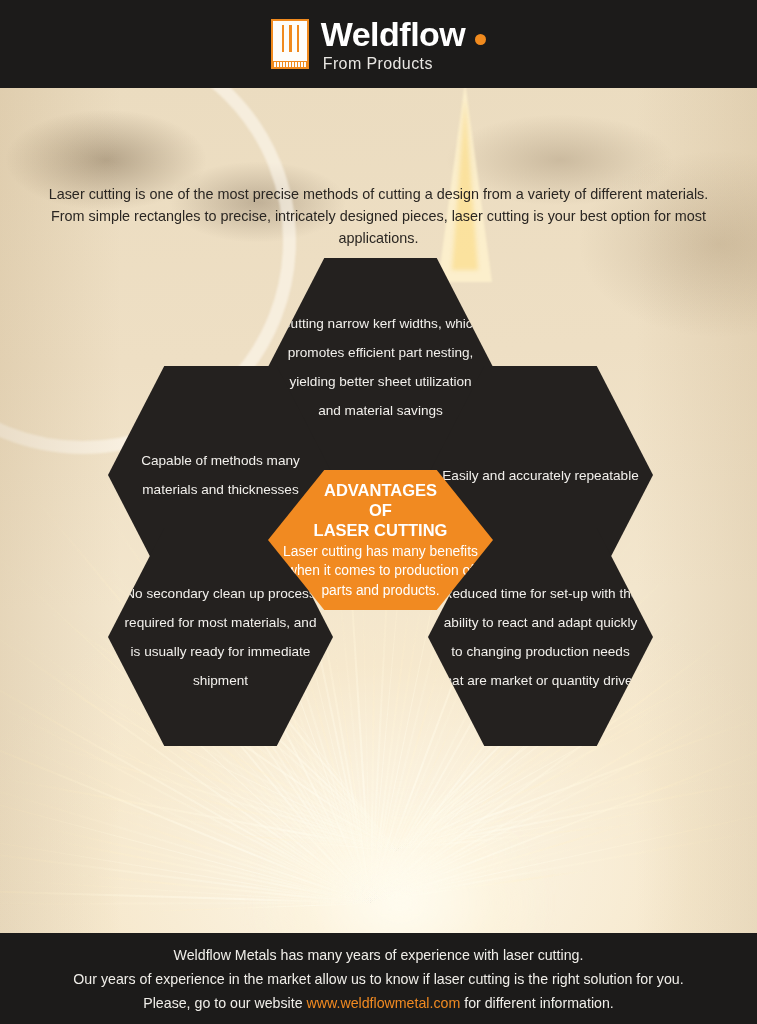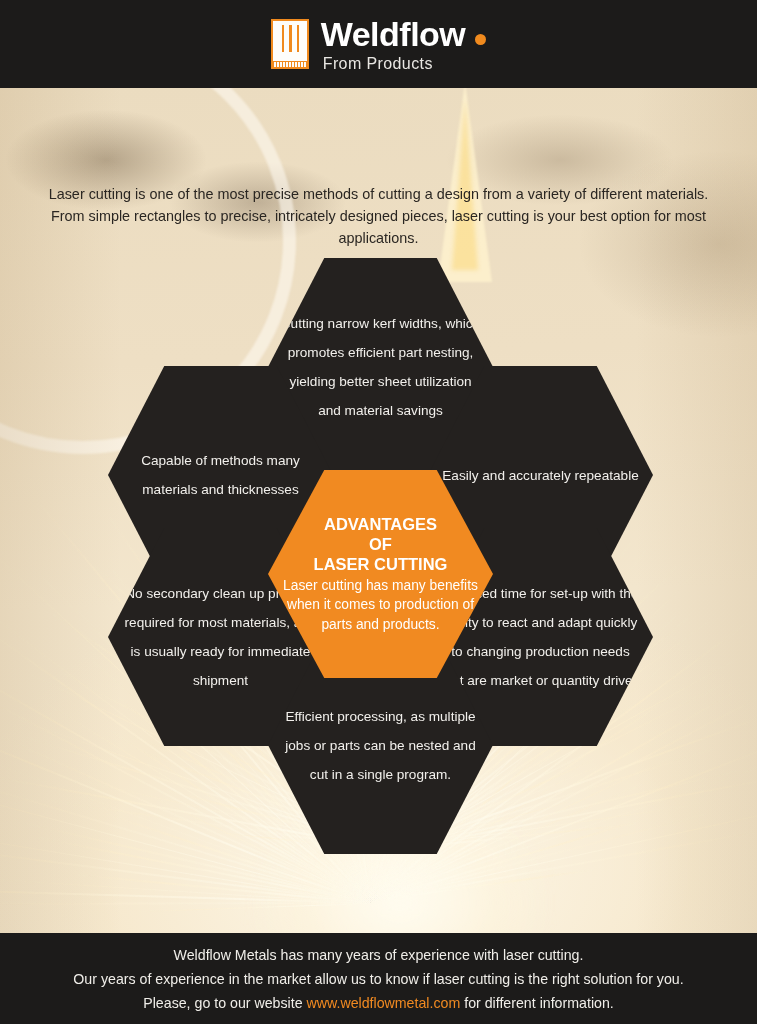--- a/index.html
+++ b/index.html
@@ -712,25 +712,22 @@
     </div>
 
     <div class="hex" style="left:108px; top:528px; width:225px; height:218px;">
       <div>No secondary clean up process required for most materials, and is usually ready for immediate shipment</div>
     </div>
 
     <div class="hex" style="left:428px; top:528px; width:225px; height:218px;">
       <div>Reduced time for set-up with the ability to react and adapt quickly to changing production needs that are market or quantity driven</div>
     </div>
 
-    <div class="hex" style="left:268px; top:636px; width:225px; height:218px;">
-      <div>Efficient processing, as multiple jobs or parts can be nested and cut in a single program.</div>
-    </div>
-
-    <div class="hex center" style="left:268px; top:470px; width:225px; height:208px;">
+
+    <div class="hex center" style="left:268px; top:470px; width:225px; height:140px;">
       <div class="htitle">
         <div>ADVANTAGES</div>
         <div>OF</div>
         <div>LASER CUTTING</div>
       </div>
       <div class="hbody">Laser cutting has many benefits when it comes to production of parts and products.</div>
     </div>
 
   </div>
 

